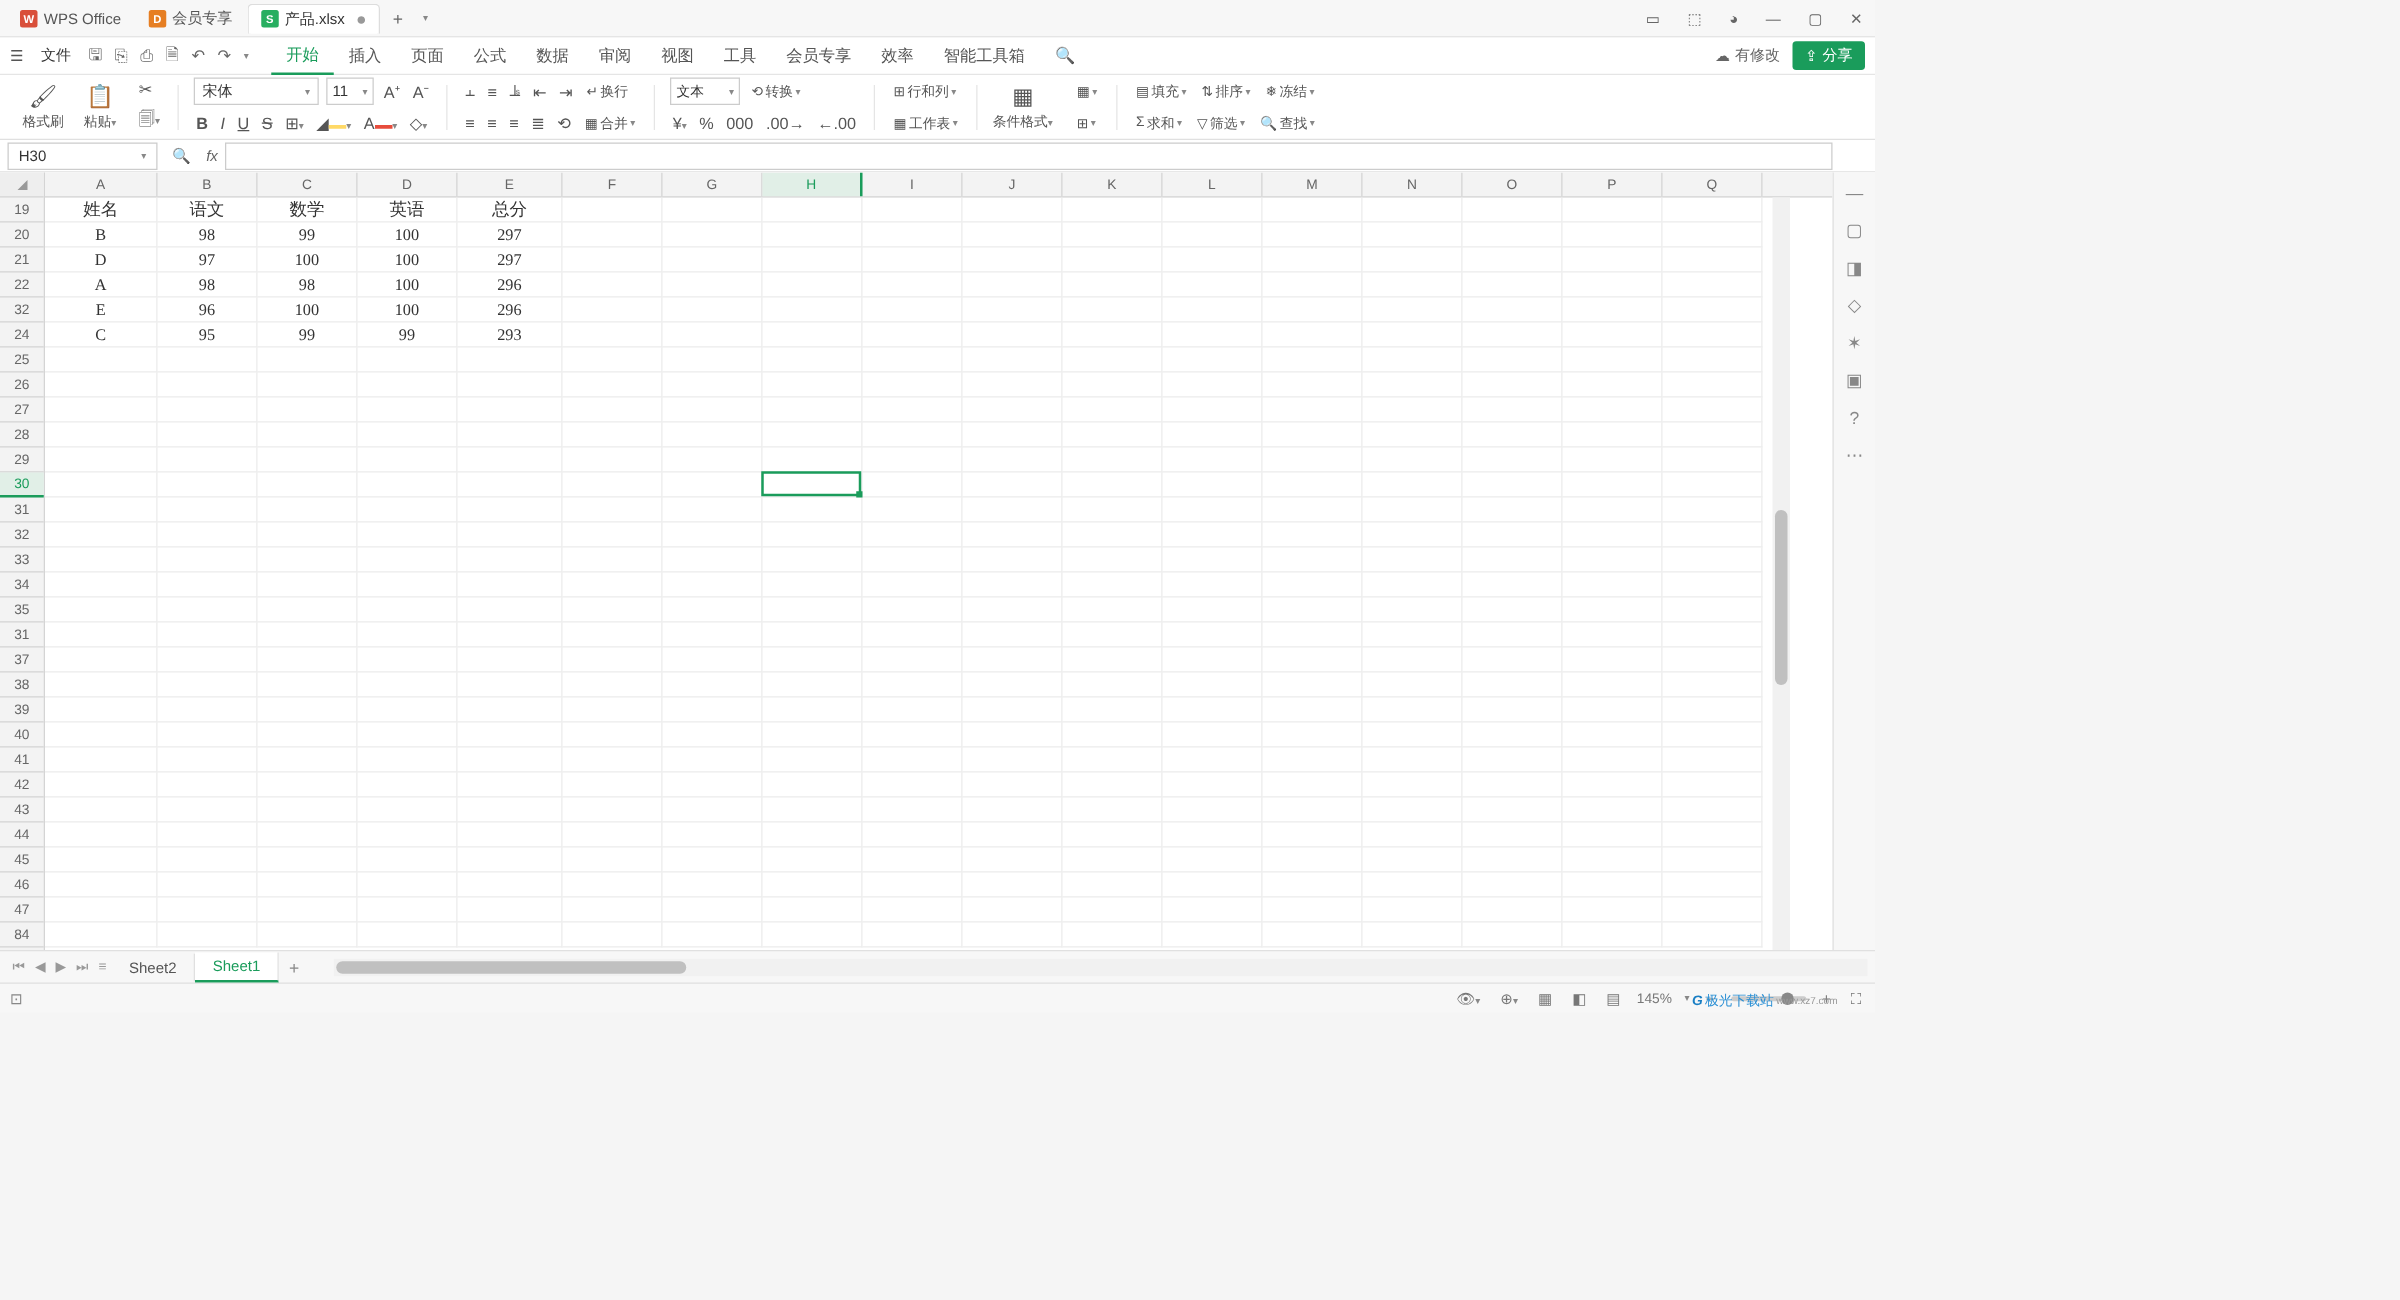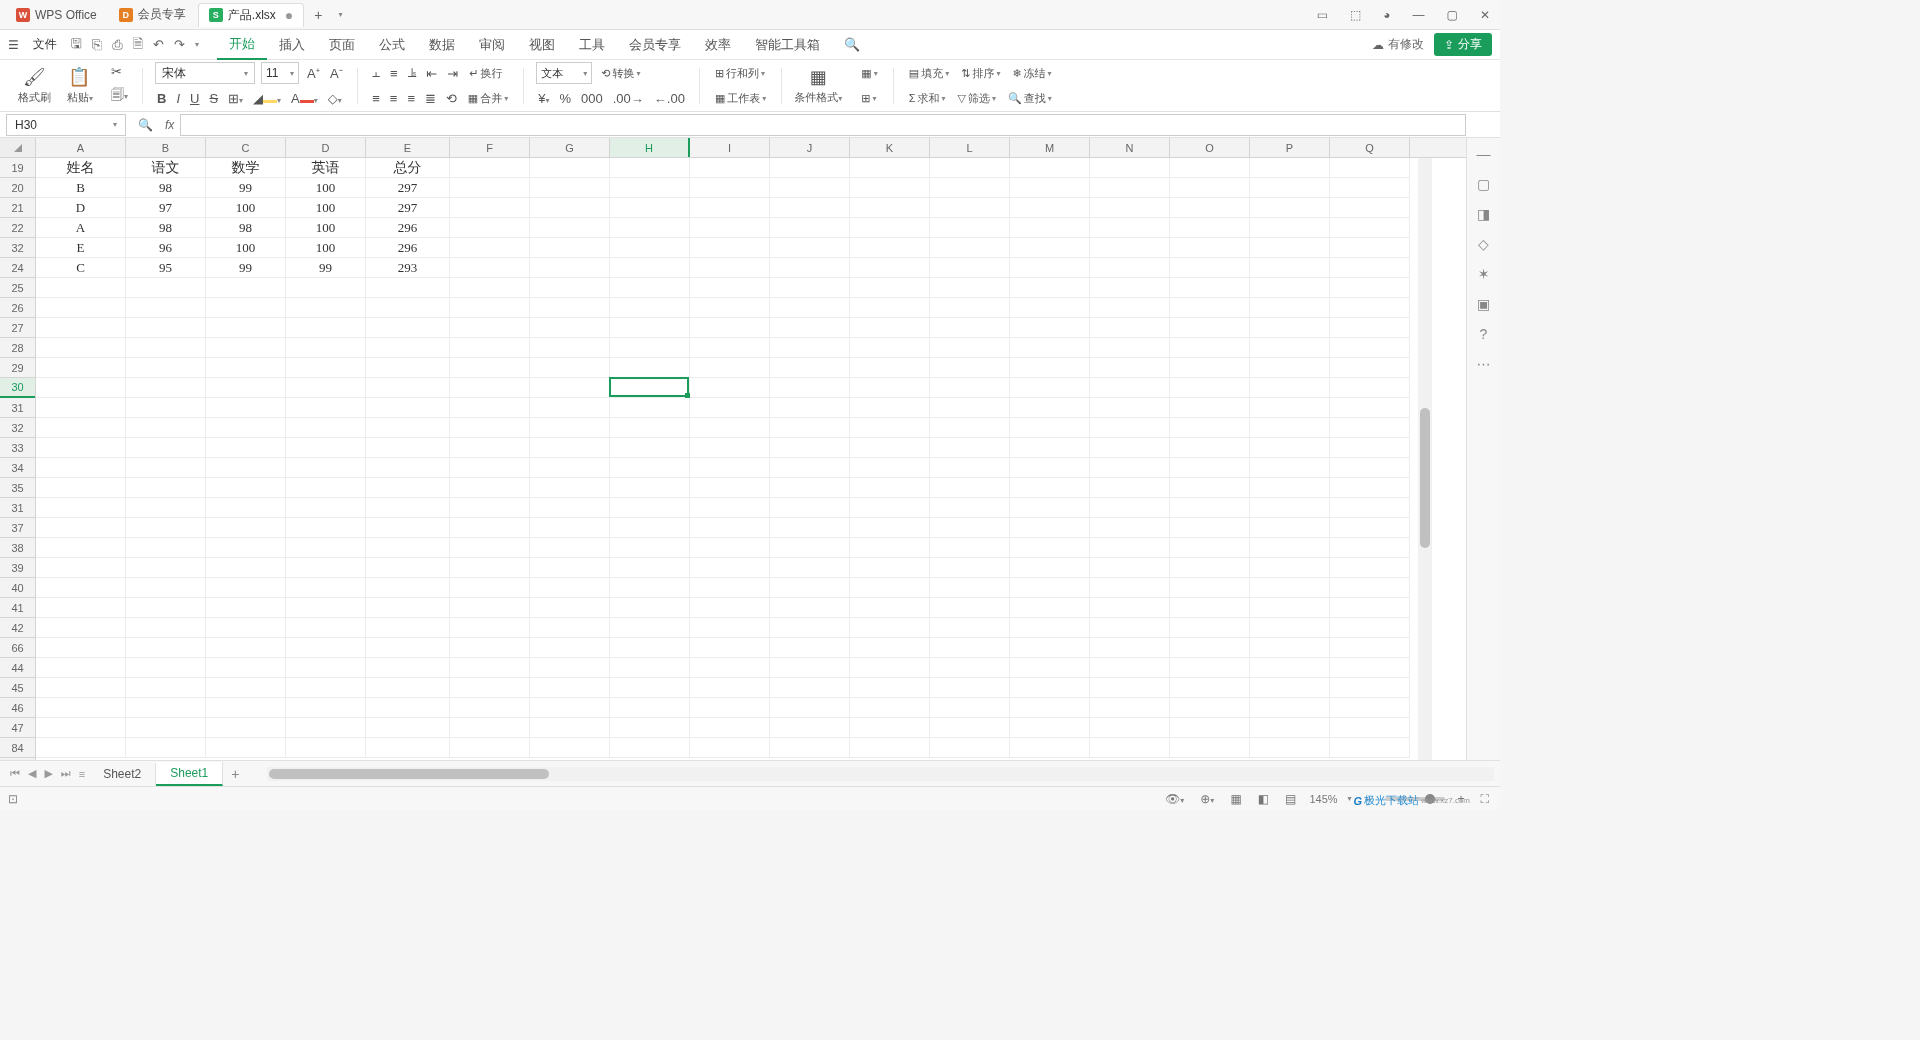--- a/index.html
+++ b/index.html
@@ -316,21 +316,21 @@
         <div class="row-h">33</div>
         <div class="row-h">34</div>
         <div class="row-h">35</div>
         <div class="row-h">31</div>
         <div class="row-h">37</div>
         <div class="row-h">38</div>
         <div class="row-h">39</div>
         <div class="row-h">40</div>
         <div class="row-h">41</div>
         <div class="row-h">42</div>
-        <div class="row-h">66</div>
+        <div class="row-h">43</div>
         <div class="row-h">44</div>
         <div class="row-h">45</div>
         <div class="row-h">46</div>
         <div class="row-h">47</div>
         <div class="row-h">84</div>
       </div>
   </div>
   <div class="grid-main">
     <div class="col-headers" id="col-header-container">
         <div class="col-h">A</div>

